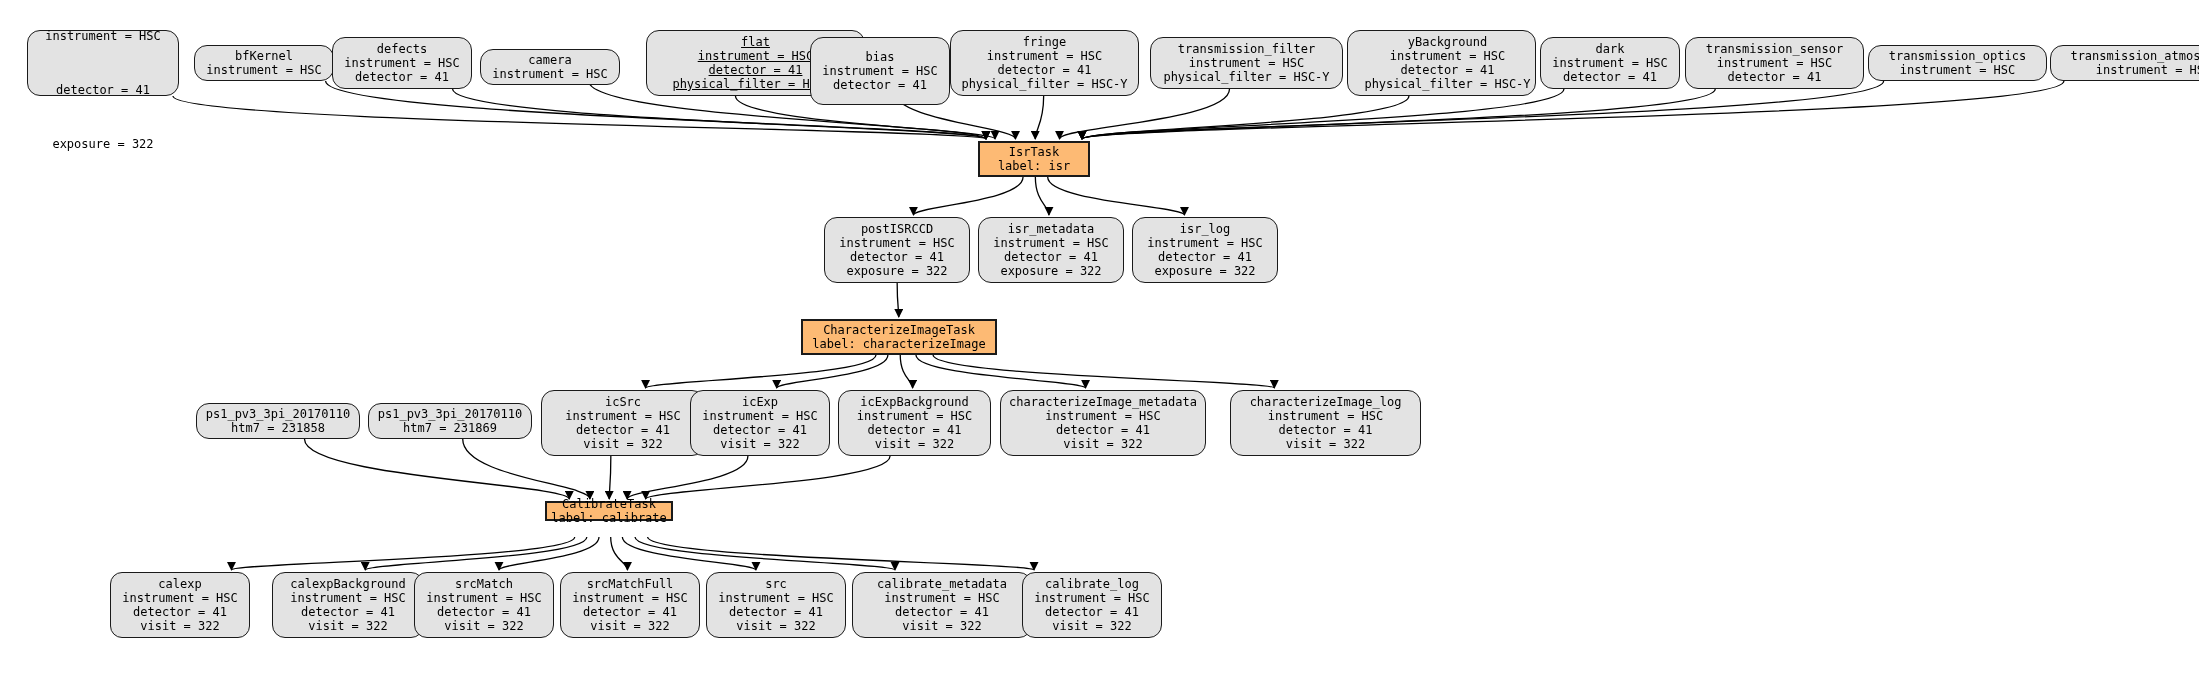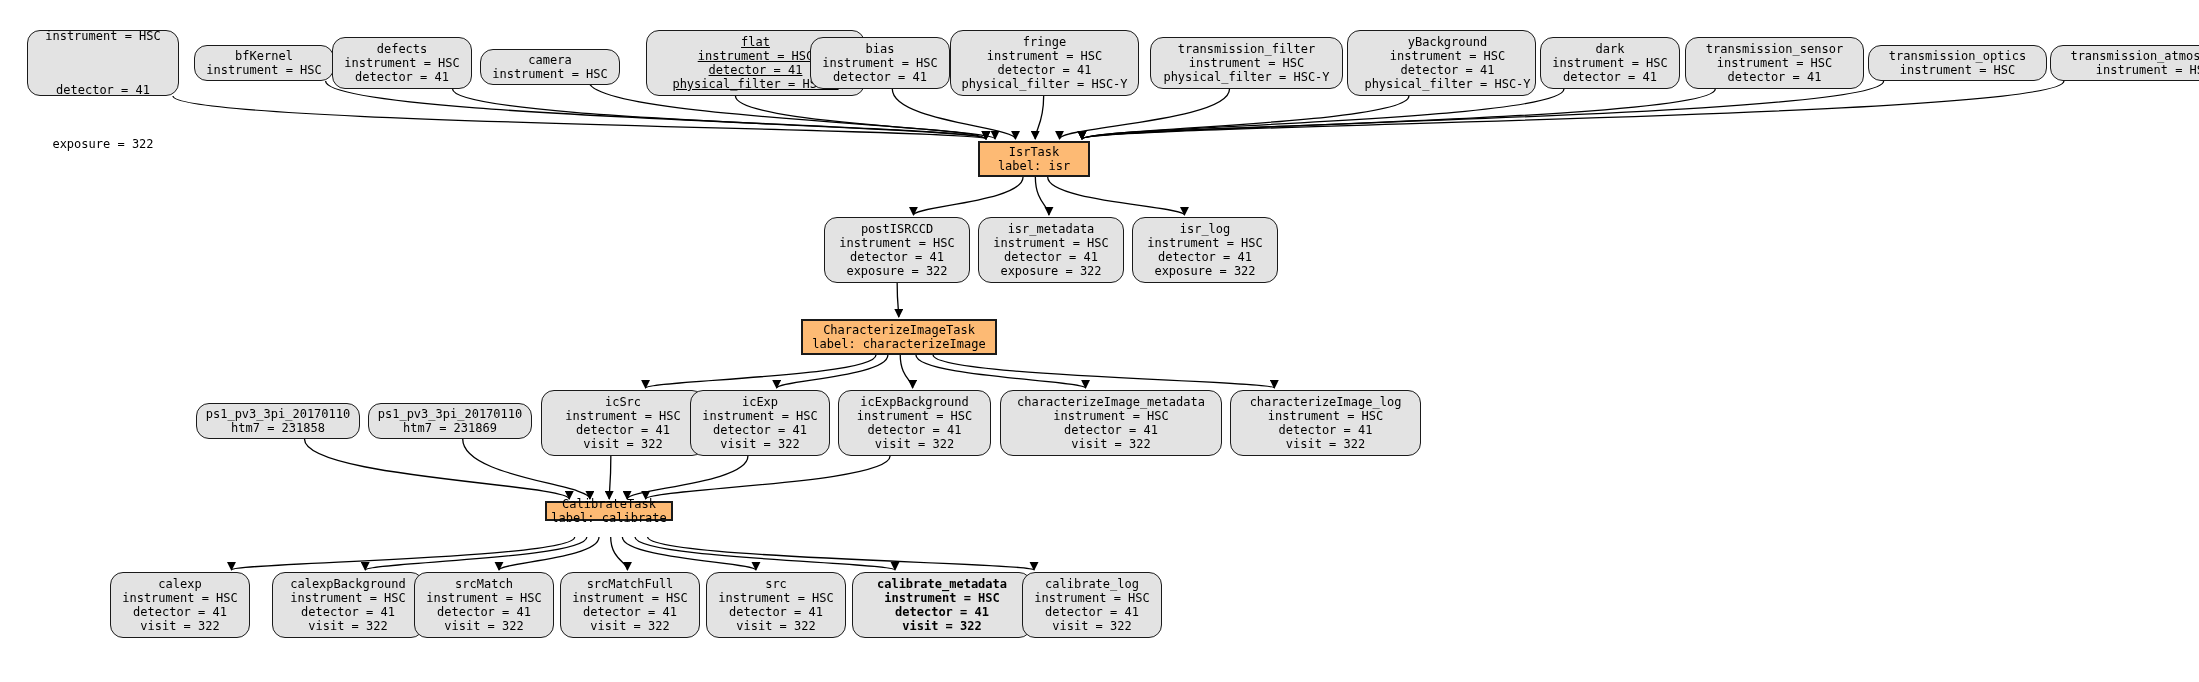--- a/index.html
+++ b/index.html
@@ -60,42 +60,42 @@
         <path d="M 635 537 C 635 558.875, 895 562.375, 895 570" fill="none" stroke="#000000" stroke-width="1.3" marker-end="url(#arrow)"></path>
         <path d="M 647.64 537 C 647.64 558.875, 1034.04 562.375, 1034.04 570" fill="none" stroke="#000000" stroke-width="1.3" marker-end="url(#arrow)"></path>
       </g>
   </svg>
   <div id="node-layer">
       <div class="node dataset" style="left: 27px; top: 30px; width: 152px; height: 66px; font-size: 12px; gap: 40px;"><span class="ln title">raw</span><span class="ln">instrument = HSC</span><span class="ln">detector = 41</span><span class="ln">exposure = 322</span></div>
       <div class="node dataset" style="left: 194px; top: 45px; width: 140px; height: 36px; font-size: 12px;"><span class="ln title">bfKernel</span><span class="ln">instrument = HSC</span></div>
       <div class="node dataset" style="left: 332px; top: 37px; width: 140px; height: 52px; font-size: 12px;"><span class="ln title">defects</span><span class="ln">instrument = HSC</span><span class="ln">detector = 41</span></div>
       <div class="node dataset" style="left: 480px; top: 49px; width: 140px; height: 36px; font-size: 12px;"><span class="ln title">camera</span><span class="ln">instrument = HSC</span></div>
       <div class="node dataset" style="left: 646px; top: 30px; width: 219px; height: 66px; font-size: 12px; text-decoration: underline;"><span class="ln title">flat</span><span class="ln">instrument = HSC</span><span class="ln">detector = 41</span><span class="ln">physical_filter = HSC-Y</span></div>
-      <div class="node dataset" style="left: 810px; top: 37px; width: 140px; height: 52px; font-size: 12px;"><span class="ln title">bias</span><span class="ln">instrument = HSC</span><span class="ln">detector = 41</span></div>
+      <div class="node dataset" style="left: 810px; top: 37px; width: 140px; height: 68px; font-size: 12px;"><span class="ln title">bias</span><span class="ln">instrument = HSC</span><span class="ln">detector = 41</span></div>
       <div class="node dataset" style="left: 950px; top: 30px; width: 189px; height: 66px; font-size: 12px;"><span class="ln title">fringe</span><span class="ln">instrument = HSC</span><span class="ln">detector = 41</span><span class="ln">physical_filter = HSC-Y</span></div>
       <div class="node dataset" style="left: 1150px; top: 37px; width: 193px; height: 52px; font-size: 12px;"><span class="ln title">transmission_filter</span><span class="ln">instrument = HSC</span><span class="ln">physical_filter = HSC-Y</span></div>
       <div class="node dataset" style="left: 1347px; top: 30px; width: 189px; height: 66px; font-size: 12px; padding-left: 12px;"><span class="ln title">yBackground</span><span class="ln">instrument = HSC</span><span class="ln">detector = 41</span><span class="ln">physical_filter = HSC-Y</span></div>
       <div class="node dataset" style="left: 1540px; top: 37px; width: 140px; height: 52px; font-size: 12px;"><span class="ln title">dark</span><span class="ln">instrument = HSC</span><span class="ln">detector = 41</span></div>
       <div class="node dataset" style="left: 1685px; top: 37px; width: 179px; height: 52px; font-size: 12px;"><span class="ln title">transmission_sensor</span><span class="ln">instrument = HSC</span><span class="ln">detector = 41</span></div>
       <div class="node dataset" style="left: 1868px; top: 45px; width: 179px; height: 36px; font-size: 12px;"><span class="ln title">transmission_optics</span><span class="ln">instrument = HSC</span></div>
       <div class="node dataset" style="left: 2050px; top: 45px; width: 207px; height: 36px; font-size: 12px;"><span class="ln title">transmission_atmosphere</span><span class="ln">instrument = HSC</span></div>
       <div class="node task" style="left: 978px; top: 141px; width: 112px; height: 36px; font-size: 12px;"><span class="ln title">IsrTask</span><span class="ln">label: isr</span></div>
       <div class="node dataset" style="left: 824px; top: 217px; width: 146px; height: 66px; font-size: 12px;"><span class="ln title">postISRCCD</span><span class="ln">instrument = HSC</span><span class="ln">detector = 41</span><span class="ln">exposure = 322</span></div>
       <div class="node dataset" style="left: 978px; top: 217px; width: 146px; height: 66px; font-size: 12px;"><span class="ln title">isr_metadata</span><span class="ln">instrument = HSC</span><span class="ln">detector = 41</span><span class="ln">exposure = 322</span></div>
       <div class="node dataset" style="left: 1132px; top: 217px; width: 146px; height: 66px; font-size: 12px;"><span class="ln title">isr_log</span><span class="ln">instrument = HSC</span><span class="ln">detector = 41</span><span class="ln">exposure = 322</span></div>
       <div class="node task" style="left: 801px; top: 319px; width: 196px; height: 36px; font-size: 12px;"><span class="ln title">CharacterizeImageTask</span><span class="ln">label: characterizeImage</span></div>
       <div class="node dataset" style="left: 541px; top: 390px; width: 164px; height: 66px; font-size: 12px;"><span class="ln title">icSrc</span><span class="ln">instrument = HSC</span><span class="ln">detector = 41</span><span class="ln">visit = 322</span></div>
       <div class="node dataset" style="left: 690px; top: 390px; width: 140px; height: 66px; font-size: 12px;"><span class="ln title">icExp</span><span class="ln">instrument = HSC</span><span class="ln">detector = 41</span><span class="ln">visit = 322</span></div>
       <div class="node dataset" style="left: 838px; top: 390px; width: 153px; height: 66px; font-size: 12px;"><span class="ln title">icExpBackground</span><span class="ln">instrument = HSC</span><span class="ln">detector = 41</span><span class="ln">visit = 322</span></div>
-      <div class="node dataset" style="left: 1000px; top: 390px; width: 222px; height: 66px; font-size: 12px;"><span class="ln title">characterizeImage_metadata</span><span class="ln">instrument = HSC</span><span class="ln">detector = 41</span><span class="ln">visit = 322</span></div>
+      <div class="node dataset" style="left: 1000px; top: 390px; width: 206px; height: 66px; font-size: 12px;"><span class="ln title">characterizeImage_metadata</span><span class="ln">instrument = HSC</span><span class="ln">detector = 41</span><span class="ln">visit = 322</span></div>
       <div class="node dataset" style="left: 1230px; top: 390px; width: 191px; height: 66px; font-size: 12px;"><span class="ln title">characterizeImage_log</span><span class="ln">instrument = HSC</span><span class="ln">detector = 41</span><span class="ln">visit = 322</span></div>
       <div class="node dataset" style="left: 196px; top: 403px; width: 164px; height: 36px; font-size: 12px;"><span class="ln title">ps1_pv3_3pi_20170110</span><span class="ln">htm7 = 231858</span></div>
       <div class="node dataset" style="left: 368px; top: 403px; width: 164px; height: 36px; font-size: 12px;"><span class="ln title">ps1_pv3_3pi_20170110</span><span class="ln">htm7 = 231869</span></div>
       <div class="node task" style="left: 545px; top: 501px; width: 128px; height: 20px; font-size: 12px;"><span class="ln title">CalibrateTask</span><span class="ln">label: calibrate</span></div>
-      <div class="node dataset" style="left: 110px; top: 572px; width: 140px; height: 66px; font-size: 12px;"><span class="ln title">calexp</span><span class="ln">instrument = HSC</span><span class="ln">detector = 41</span><span class="ln">visit = 322</span></div>
+      <div class="node dataset" style="left: 110px; top: 572px; width: 140px; height: 66px; font-size: 12px; border-radius: 12px;"><span class="ln title">calexp</span><span class="ln">instrument = HSC</span><span class="ln">detector = 41</span><span class="ln">visit = 322</span></div>
       <div class="node dataset" style="left: 272px; top: 572px; width: 152px; height: 66px; font-size: 12px;"><span class="ln title">calexpBackground</span><span class="ln">instrument = HSC</span><span class="ln">detector = 41</span><span class="ln">visit = 322</span></div>
       <div class="node dataset" style="left: 414px; top: 572px; width: 140px; height: 66px; font-size: 12px;"><span class="ln title">srcMatch</span><span class="ln">instrument = HSC</span><span class="ln">detector = 41</span><span class="ln">visit = 322</span></div>
       <div class="node dataset" style="left: 560px; top: 572px; width: 140px; height: 66px; font-size: 12px;"><span class="ln title">srcMatchFull</span><span class="ln">instrument = HSC</span><span class="ln">detector = 41</span><span class="ln">visit = 322</span></div>
       <div class="node dataset" style="left: 706px; top: 572px; width: 140px; height: 66px; font-size: 12px;"><span class="ln title">src</span><span class="ln">instrument = HSC</span><span class="ln">detector = 41</span><span class="ln">visit = 322</span></div>
-      <div class="node dataset" style="left: 852px; top: 572px; width: 180px; height: 66px; font-size: 12px; font-weight: bold;"><span class="ln title">calibrate_metadata</span><span class="ln">instrument = HSC</span><span class="ln">detector = 41</span><span class="ln">visit = 322</span></div>
+      <div class="node dataset" style="left: 852px; top: 572px; width: 180px; height: 66px; font-size: 12px;"><span class="ln title">calibrate_metadata</span><span class="ln">instrument = HSC</span><span class="ln">detector = 41</span><span class="ln">visit = 322</span></div>
       <div class="node dataset" style="left: 1022px; top: 572px; width: 140px; height: 66px; font-size: 12px;"><span class="ln title">calibrate_log</span><span class="ln">instrument = HSC</span><span class="ln">detector = 41</span><span class="ln">visit = 322</span></div>
     </div>
 </div>
 
 </body></html>

